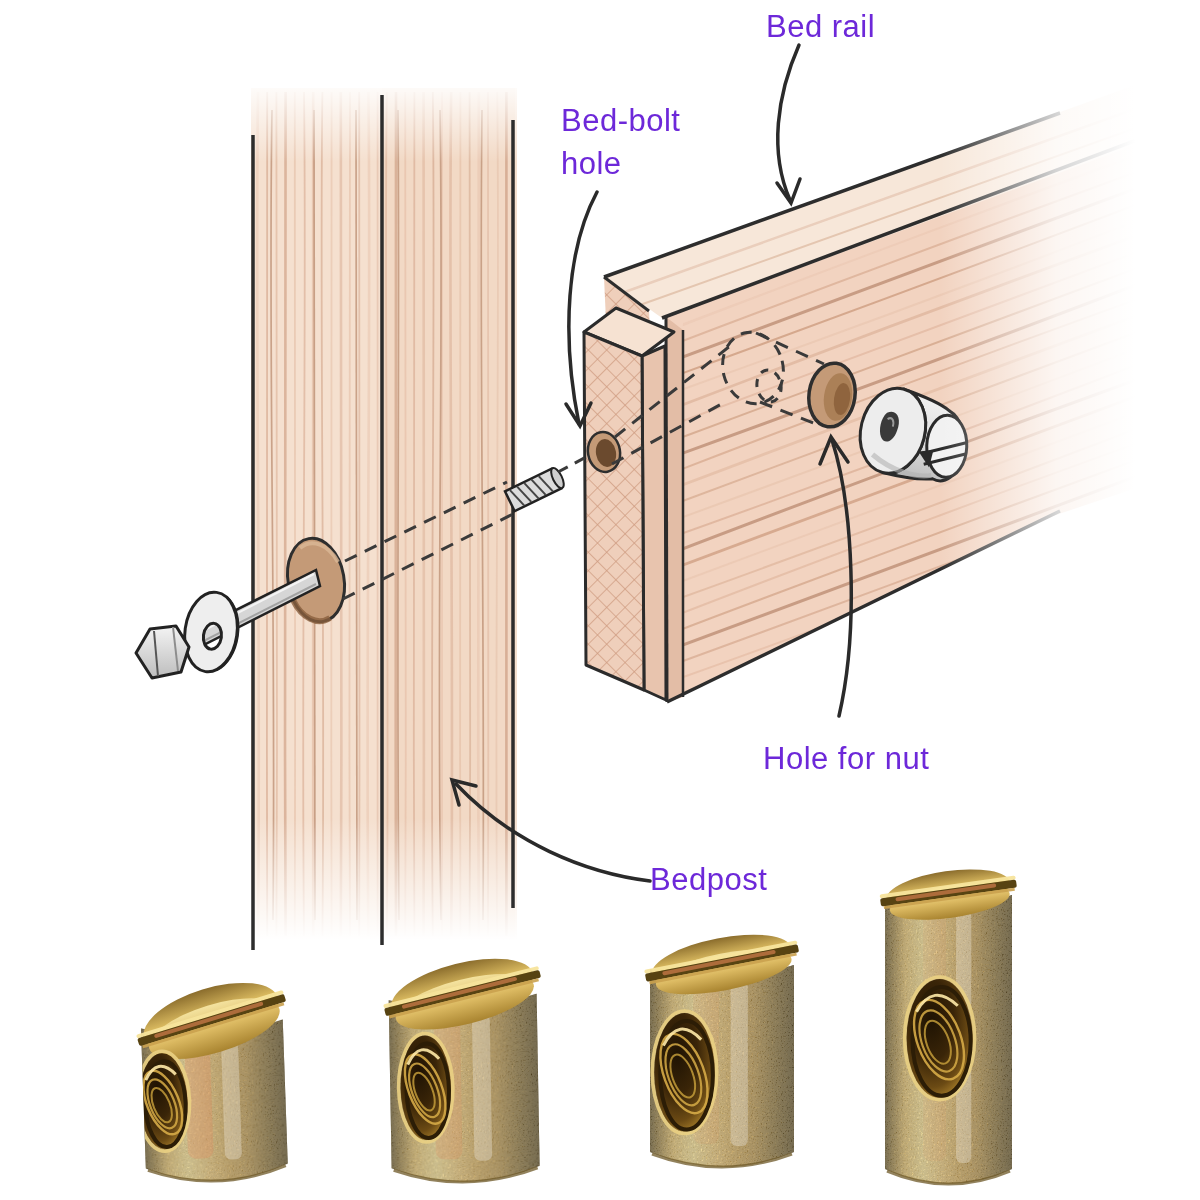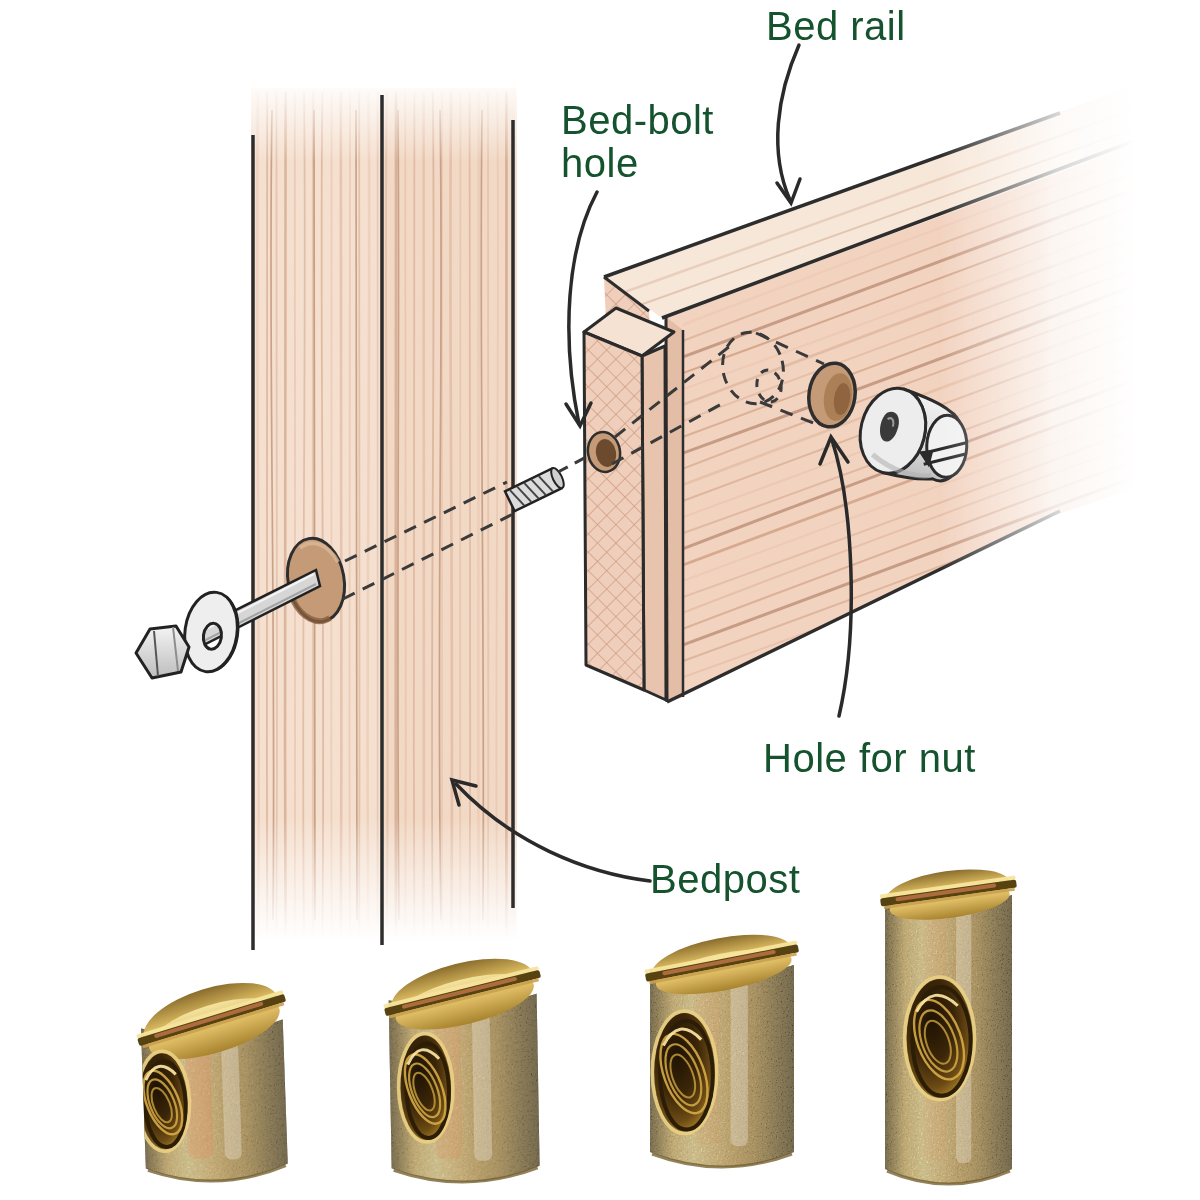--- a/index.html
+++ b/index.html
@@ -1,19 +1,19 @@
 <!DOCTYPE html>
 <html><head>
 <meta charset="utf-8">
 <style>
   html,body{margin:0;padding:0;background:#fff;}
   #canvas{position:relative;width:1200px;height:1200px;background:#fff;overflow:hidden;
           font-family:"Liberation Sans", sans-serif;}
   #scene{position:absolute;left:0;top:0;}
-  .lbl{position:absolute;font-size:40px;line-height:43px;letter-spacing:.5px;color:#14532d;
+  .lbl{position:absolute;font-size:31px;line-height:43px;letter-spacing:.5px;color:#6d28d9;
        font-family:"Liberation Sans", sans-serif;white-space:nowrap;}
   .lbl.wrap{white-space:normal;}
 </style>
 </head>
 <body>
 
 <div id="canvas">
 <svg id="scene" width="1200" height="1200" viewBox="0 0 1200 1200" xmlns="http://www.w3.org/2000/svg">
   <defs>
     <pattern id="xh" width="13" height="13" patternUnits="userSpaceOnUse" patternTransform="rotate(45)">

